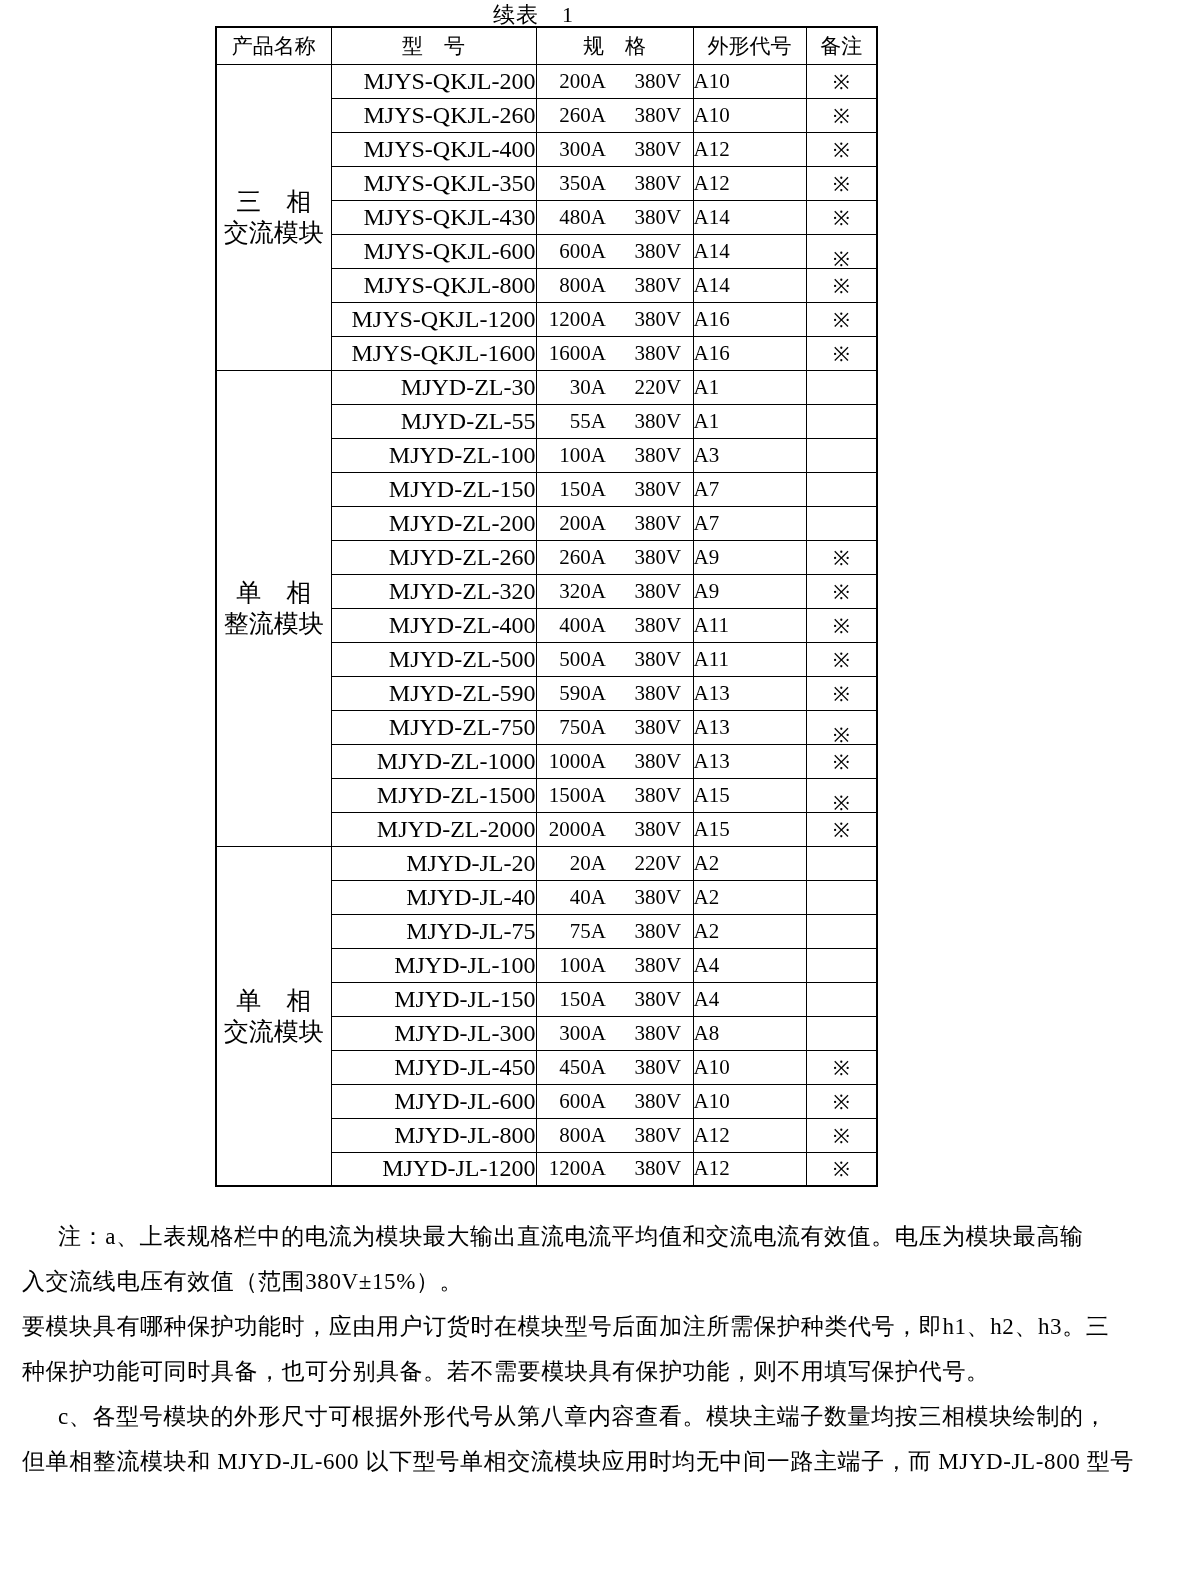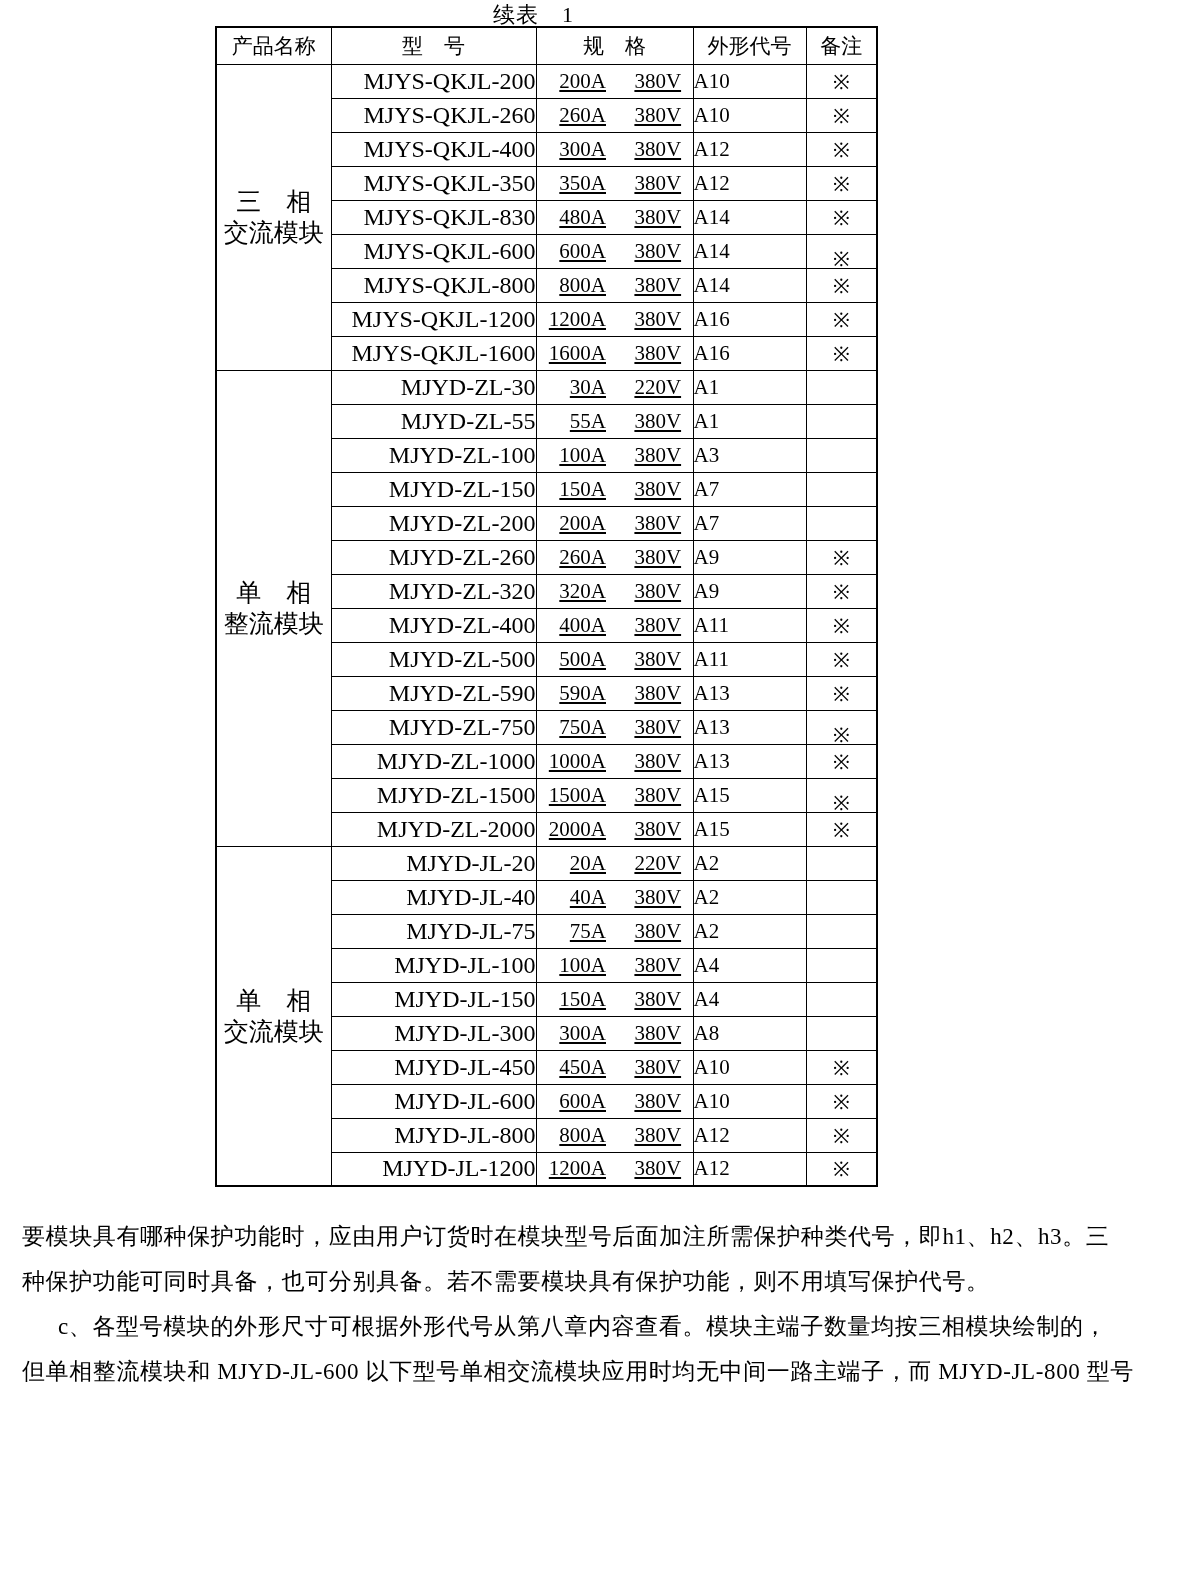--- a/index.html
+++ b/index.html
@@ -22,21 +22,21 @@
   .spec-table th,.spec-table td{
     border:1px solid #000;padding:0;font-weight:normal;overflow:hidden;
     vertical-align:middle;
   }
   .spec-table thead tr{height:37px;}
   .spec-table tbody tr{height:34px;}
   .spec-table th{font-size:21px;text-align:center;white-space:pre;}
   td.group{text-align:center;font-size:25px;}
   td.group .gline{line-height:31px;white-space:pre;}
   td.model{font-size:24px;text-align:right;padding-left:12px;white-space:pre;}
-  td.spec{font-size:21px;text-decoration:underline;}
+  td.spec{font-size:21px;}
   .spec-in{display:flex;width:100%;}
   .spec-in .cur{flex:1;text-align:right;padding-right:8px;white-space:pre;}
   .spec-in .vol{flex:1;text-align:center;padding-left:9px;white-space:pre;}
   td.code{font-size:21px;text-align:left;}
   td.remark{font-size:20px;text-align:center;}
   td.remark .low{display:inline-block;transform:translateY(7px);}
   .notes{margin:27px 0 0 22px;width:1110px;font-size:23px;letter-spacing:0.6px;}
   .note-line{height:45px;line-height:45px;white-space:pre;}
   .note-line.first{padding-left:36px;}
 </style>
@@ -106,21 +106,21 @@
             <td class="spec">
               <div class="spec-in">
                 <span class="cur">350A</span>
                 <span class="vol">380V</span>
               </div>
             </td>
             <td class="code">A12</td>
             <td class="remark"><span>※</span></td>
           </tr>
           <tr>
-            <td class="model">MJYS-QKJL-830</td>
+            <td class="model">MJYS-QKJL-430</td>
             <td class="spec">
               <div class="spec-in">
                 <span class="cur">480A</span>
                 <span class="vol">380V</span>
               </div>
             </td>
             <td class="code">A14</td>
             <td class="remark"><span>※</span></td>
           </tr>
           <tr>
@@ -436,20 +436,24 @@
                 <span class="vol">380V</span>
               </div>
             </td>
             <td class="code">A12</td>
             <td class="remark"><span>※</span></td>
           </tr>
         </tbody>
     </table>
   </div>
   <div class="notes" id="notesBlock">
+      <div class="note-para">
+        <div class="note-line first">注：a、上表规格栏中的电流为模块最大输出直流电流平均值和交流电流有效值。电压为模块最高输</div>
+        <div class="note-line">入交流线电压有效值（范围380V±15%）。</div>
+      </div>
       <div class="note-para">
         <div class="note-line">要模块具有哪种保护功能时，应由用户订货时在模块型号后面加注所需保护种类代号，即h1、h2、h3。三</div>
         <div class="note-line">种保护功能可同时具备，也可分别具备。若不需要模块具有保护功能，则不用填写保护代号。</div>
       </div>
       <div class="note-para">
         <div class="note-line first">c、各型号模块的外形尺寸可根据外形代号从第八章内容查看。模块主端子数量均按三相模块绘制的，</div>
         <div class="note-line">但单相整流模块和 MJYD-JL-600 以下型号单相交流模块应用时均无中间一路主端子，而 MJYD-JL-800 型号</div>
       </div>
     </div>
 </div>

